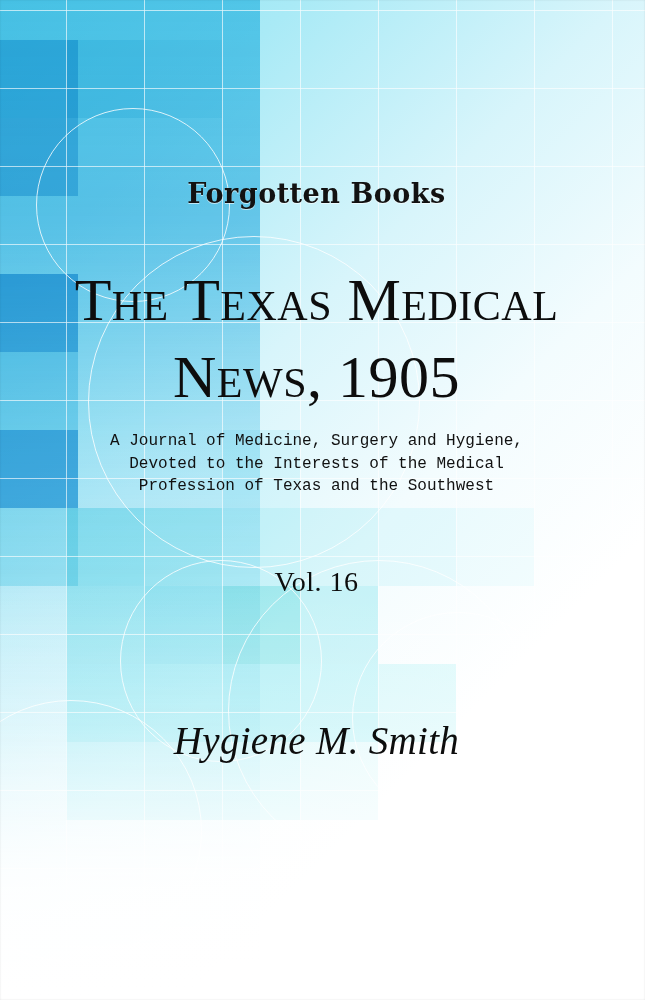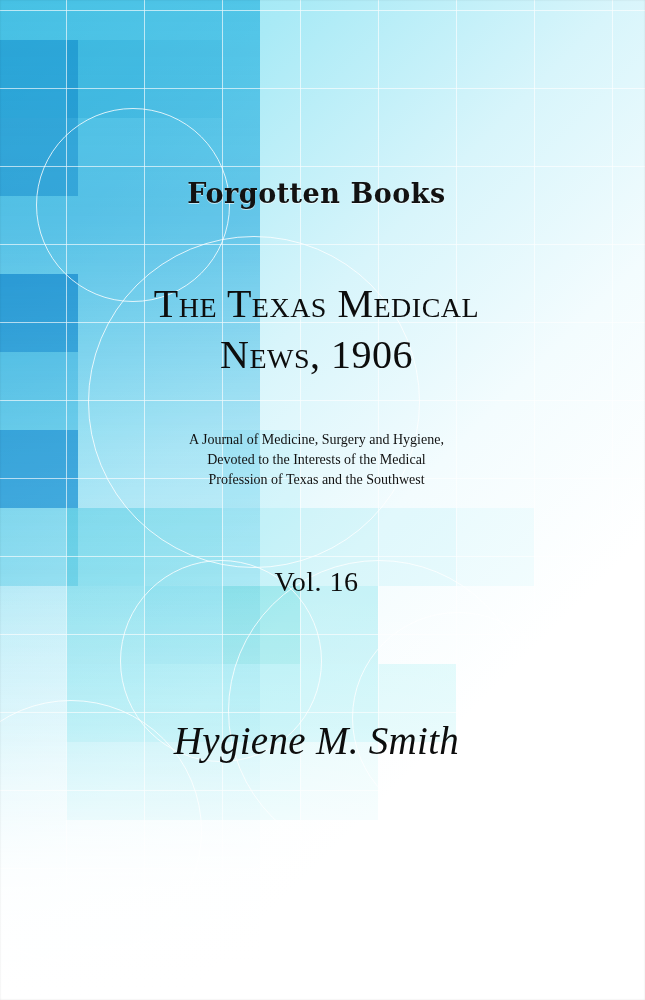--- a/index.html
+++ b/index.html
@@ -112,38 +112,38 @@
   }
   .brand .w2 { margin-left: 10px; }
 
   .title {
     position: absolute;
     top: 262px;
     width: 100%;
     padding: 0 60px;
     box-sizing: border-box;
     font-family: "Liberation Serif", serif;
-    font-size: 40px;
+    font-size: 60px;
     line-height: 1.28;
     color: #0d0d0d;
     letter-spacing: 0.5px;
-    margin-top: 16px;
   }
   .title .ln { display: block; white-space: nowrap; }
   .title .sc { font-variant: small-caps; }
 
   .subtitle {
     position: absolute;
     top: 430px;
     width: 100%;
     padding: 0 90px;
     box-sizing: border-box;
-    font-size: 14px;
+    font-size: 16px;
     line-height: 1.42;
     color: #111111;
+    font-family: Liberation Mono, monospace;
   }
   .subtitle .ln { display: block; }
 
   .volume {
     position: absolute;
     top: 566px;
     width: 100%;
     font-size: 28px;
     font-weight: normal;
     color: #0d0d0d;
@@ -229,21 +229,21 @@
   <div class="bg-bottom-wash"></div>
 
   <div class="content">
 
     <div class="brand">
       <span class="w1">Forgotten</span><span class="w2">Books</span>
     </div>
 
     <div class="title">
       <span class="ln sc">The Texas Medical</span>
-      <span class="ln sc">News, 1906</span>
+      <span class="ln sc">News, 1905</span>
     </div>
 
     <div class="subtitle">
       <span class="ln">A Journal of Medicine, Surgery and Hygiene,</span>
       <span class="ln">Devoted to the Interests of the Medical</span>
       <span class="ln">Profession of Texas and the Southwest</span>
     </div>
 
     <div class="volume">Vol. 16</div>
 

